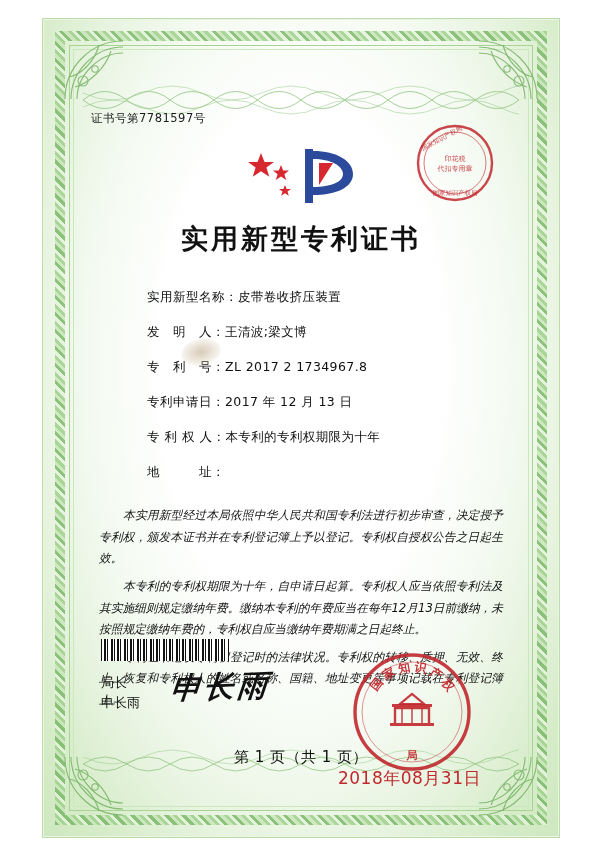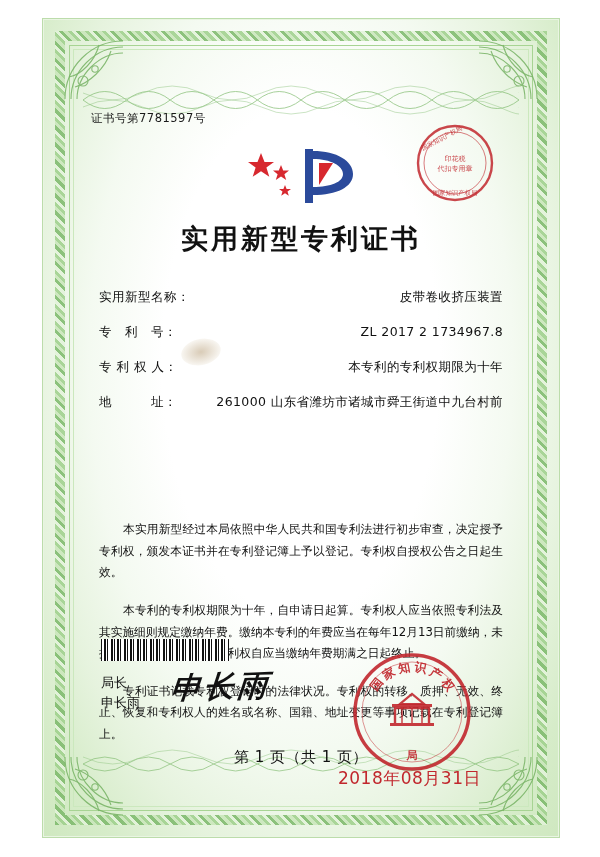--- a/index.html
+++ b/index.html
@@ -152,47 +152,48 @@
   }
   .field-row {
     display: flex;
     align-items: baseline;
     margin-bottom: 18px;
   }
   .field-label {
     white-space: pre;
     flex: 0 0 auto;
     letter-spacing: .5px;
+    margin-left: 48px;
   }
   .field-value {
     flex: 1 1 auto;
     letter-spacing: .4px;
-    text-align: right;
   }
   .field-row.two-col .col {
     display: flex;
     align-items: baseline;
   }
   .field-row.two-col .col.left { flex: 0 0 50%; }
   .field-row.two-col .col.right { flex: 1 1 auto; }
 
   .paras {
     position: absolute;
     left: 12px;
     right: 12px;
     top: 392px;
     font-size: 11.7px;
     line-height: 1.85;
     color: #111;
     text-align: justify;
     font-family: "DejaVu Sans", sans-serif;
   }
   .paras p {
-    margin: 16px 0 6px 0;
+    margin: 2px 0 6px 0;
     text-indent: 24px;
+    font-style: italic;
   }
 
   
   .barcode {
     position: absolute;
     left: 14px;
     top: 528px;
     width: 128px;
     height: 22px;
     background: repeating-linear-gradient(
@@ -398,30 +399,37 @@
       </div>
 
       <div class="title">实用新型专利证书</div>
 
       <div class="fields">
         <div class="field-row">
           <div class="field-label">实用新型名称：</div>
           <div class="field-value">皮带卷收挤压装置</div>
         </div>
         <div class="field-row">
+          <div class="field-label">发　明　人：</div>
+          <div class="field-value">王清波;梁文博</div>
+        </div>
+        <div class="field-row">
           <div class="field-label">专　利　号：</div>
           <div class="field-value">ZL 2017 2 1734967.8</div>
         </div>
         <div class="field-row">
+          <div class="field-label">专利申请日：</div>
+          <div class="field-value">2017 年 12 月 13 日</div>
+        </div>
+        <div class="field-row">
           <div class="field-label">专 利 权 人：</div>
           <div class="field-value">本专利的专利权期限为十年</div>
         </div>
         <div class="field-row">
           <div class="field-label">地　　　址：</div>
-          <div class="field-value">261000 山东省潍坊市诸城市舜王街道中九台村前</div>
         </div>
         <div class="field-row two-col">
         </div>
       </div>
 
       <div class="watermark"></div>
 
       <div class="paras">
         <p>本实用新型经过本局依照中华人民共和国专利法进行初步审查，决定授予专利权，颁发本证书并在专利登记簿上予以登记。专利权自授权公告之日起生效。</p>
         <p>本专利的专利权期限为十年，自申请日起算。专利权人应当依照专利法及其实施细则规定缴纳年费。缴纳本专利的年费应当在每年12月13日前缴纳，未按照规定缴纳年费的，专利权自应当缴纳年费期满之日起终止。</p>

